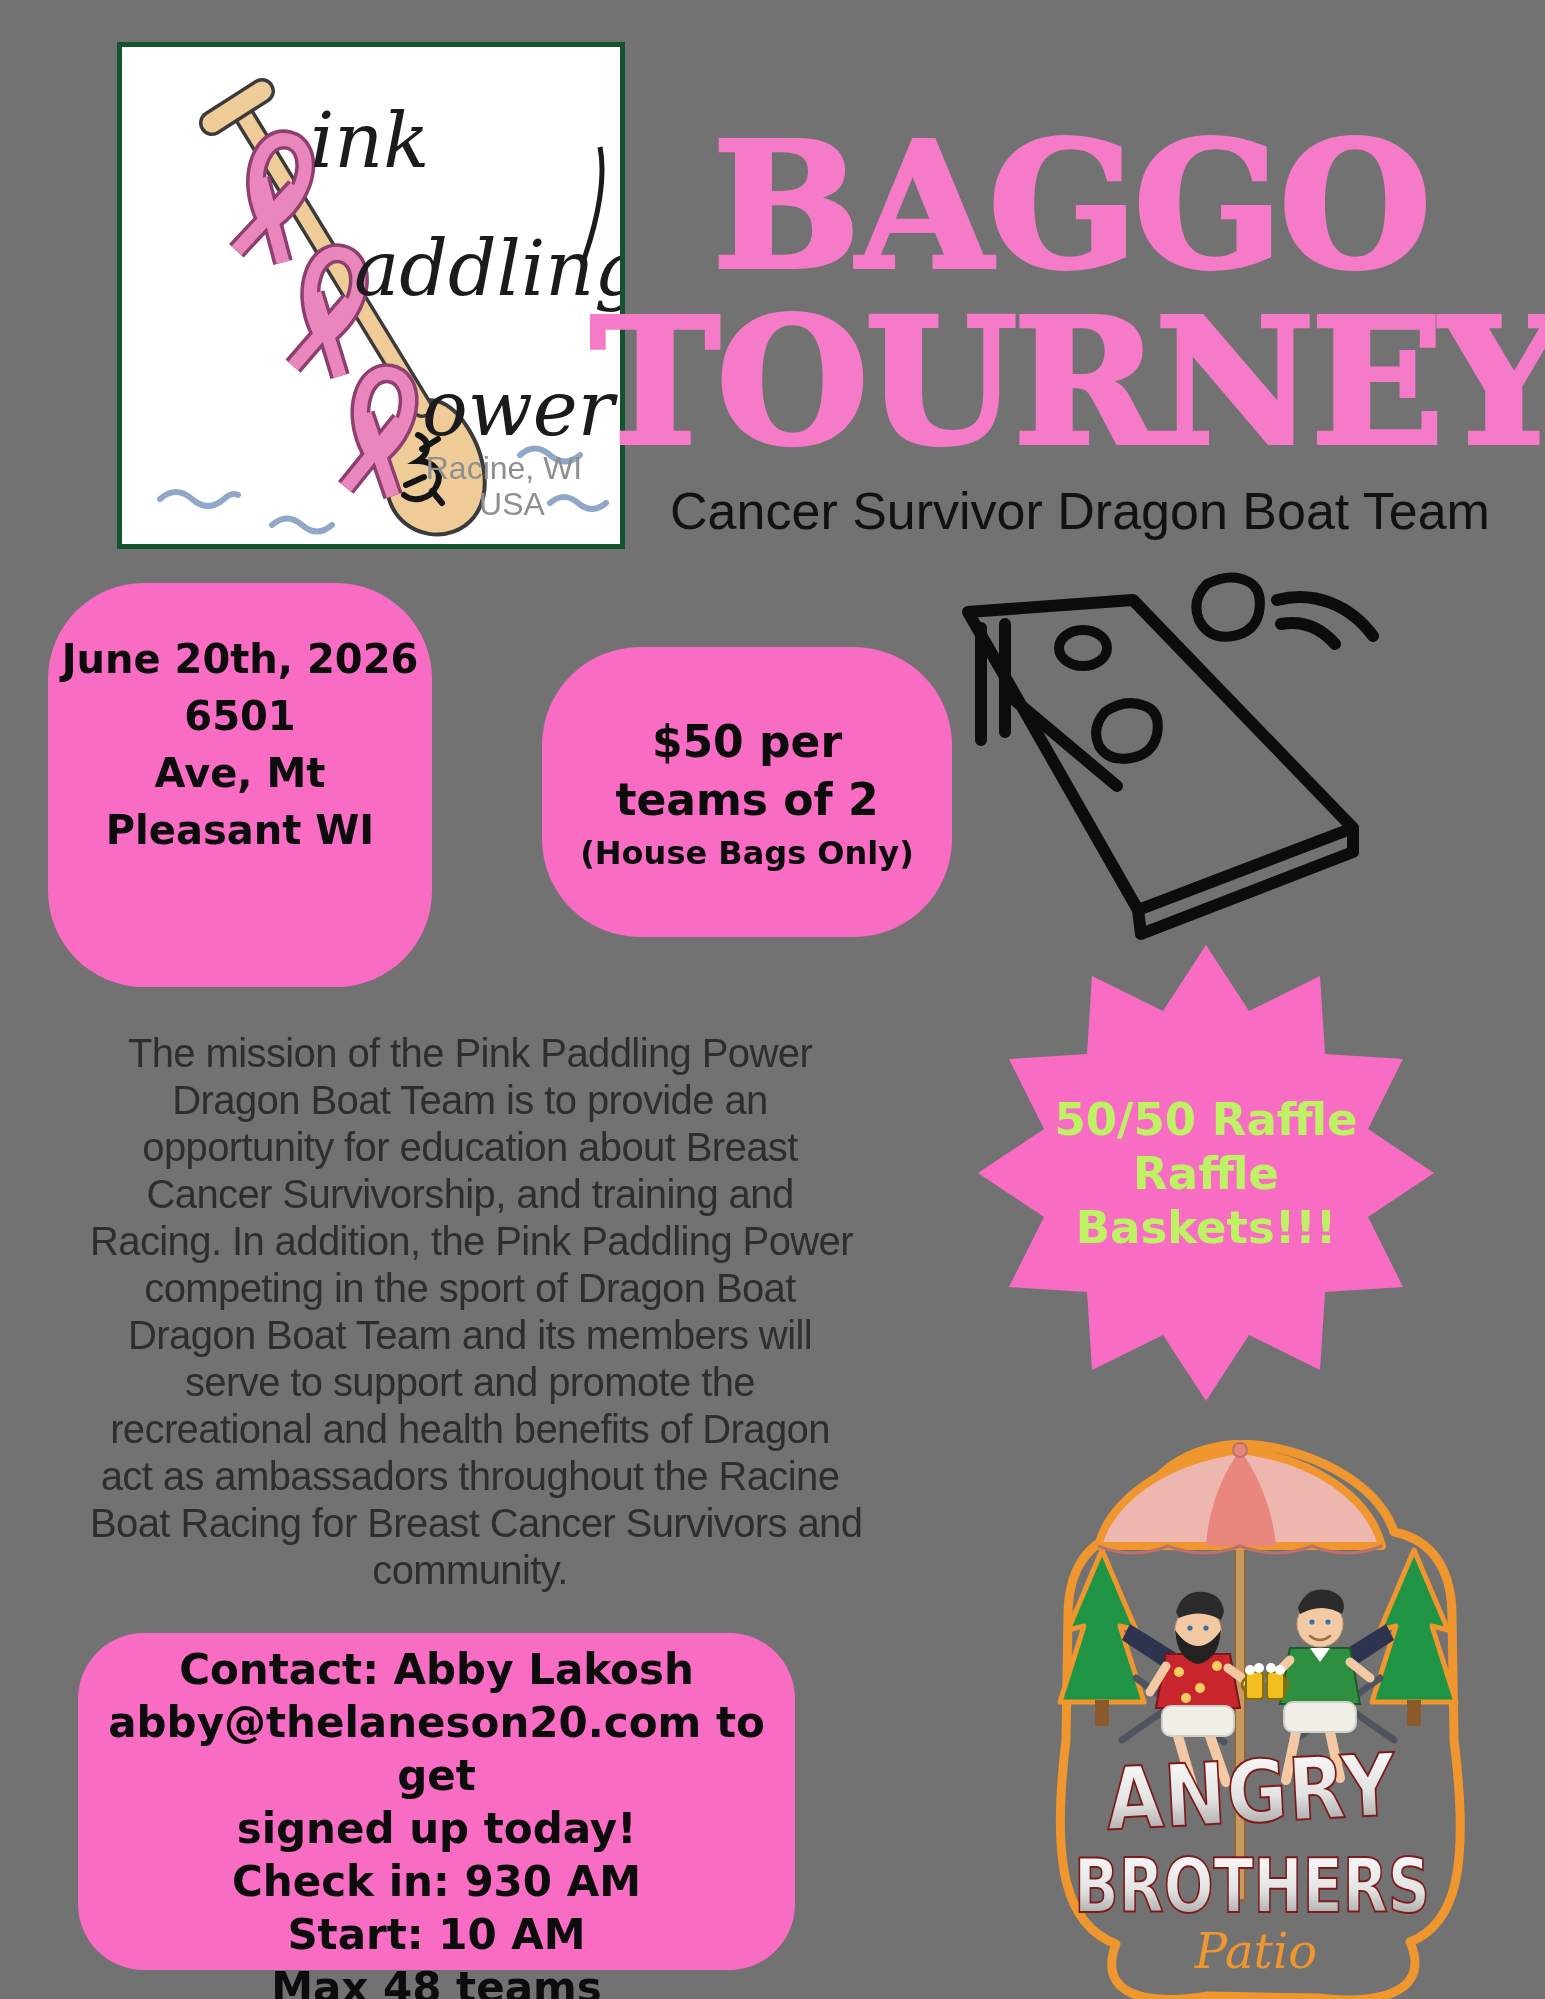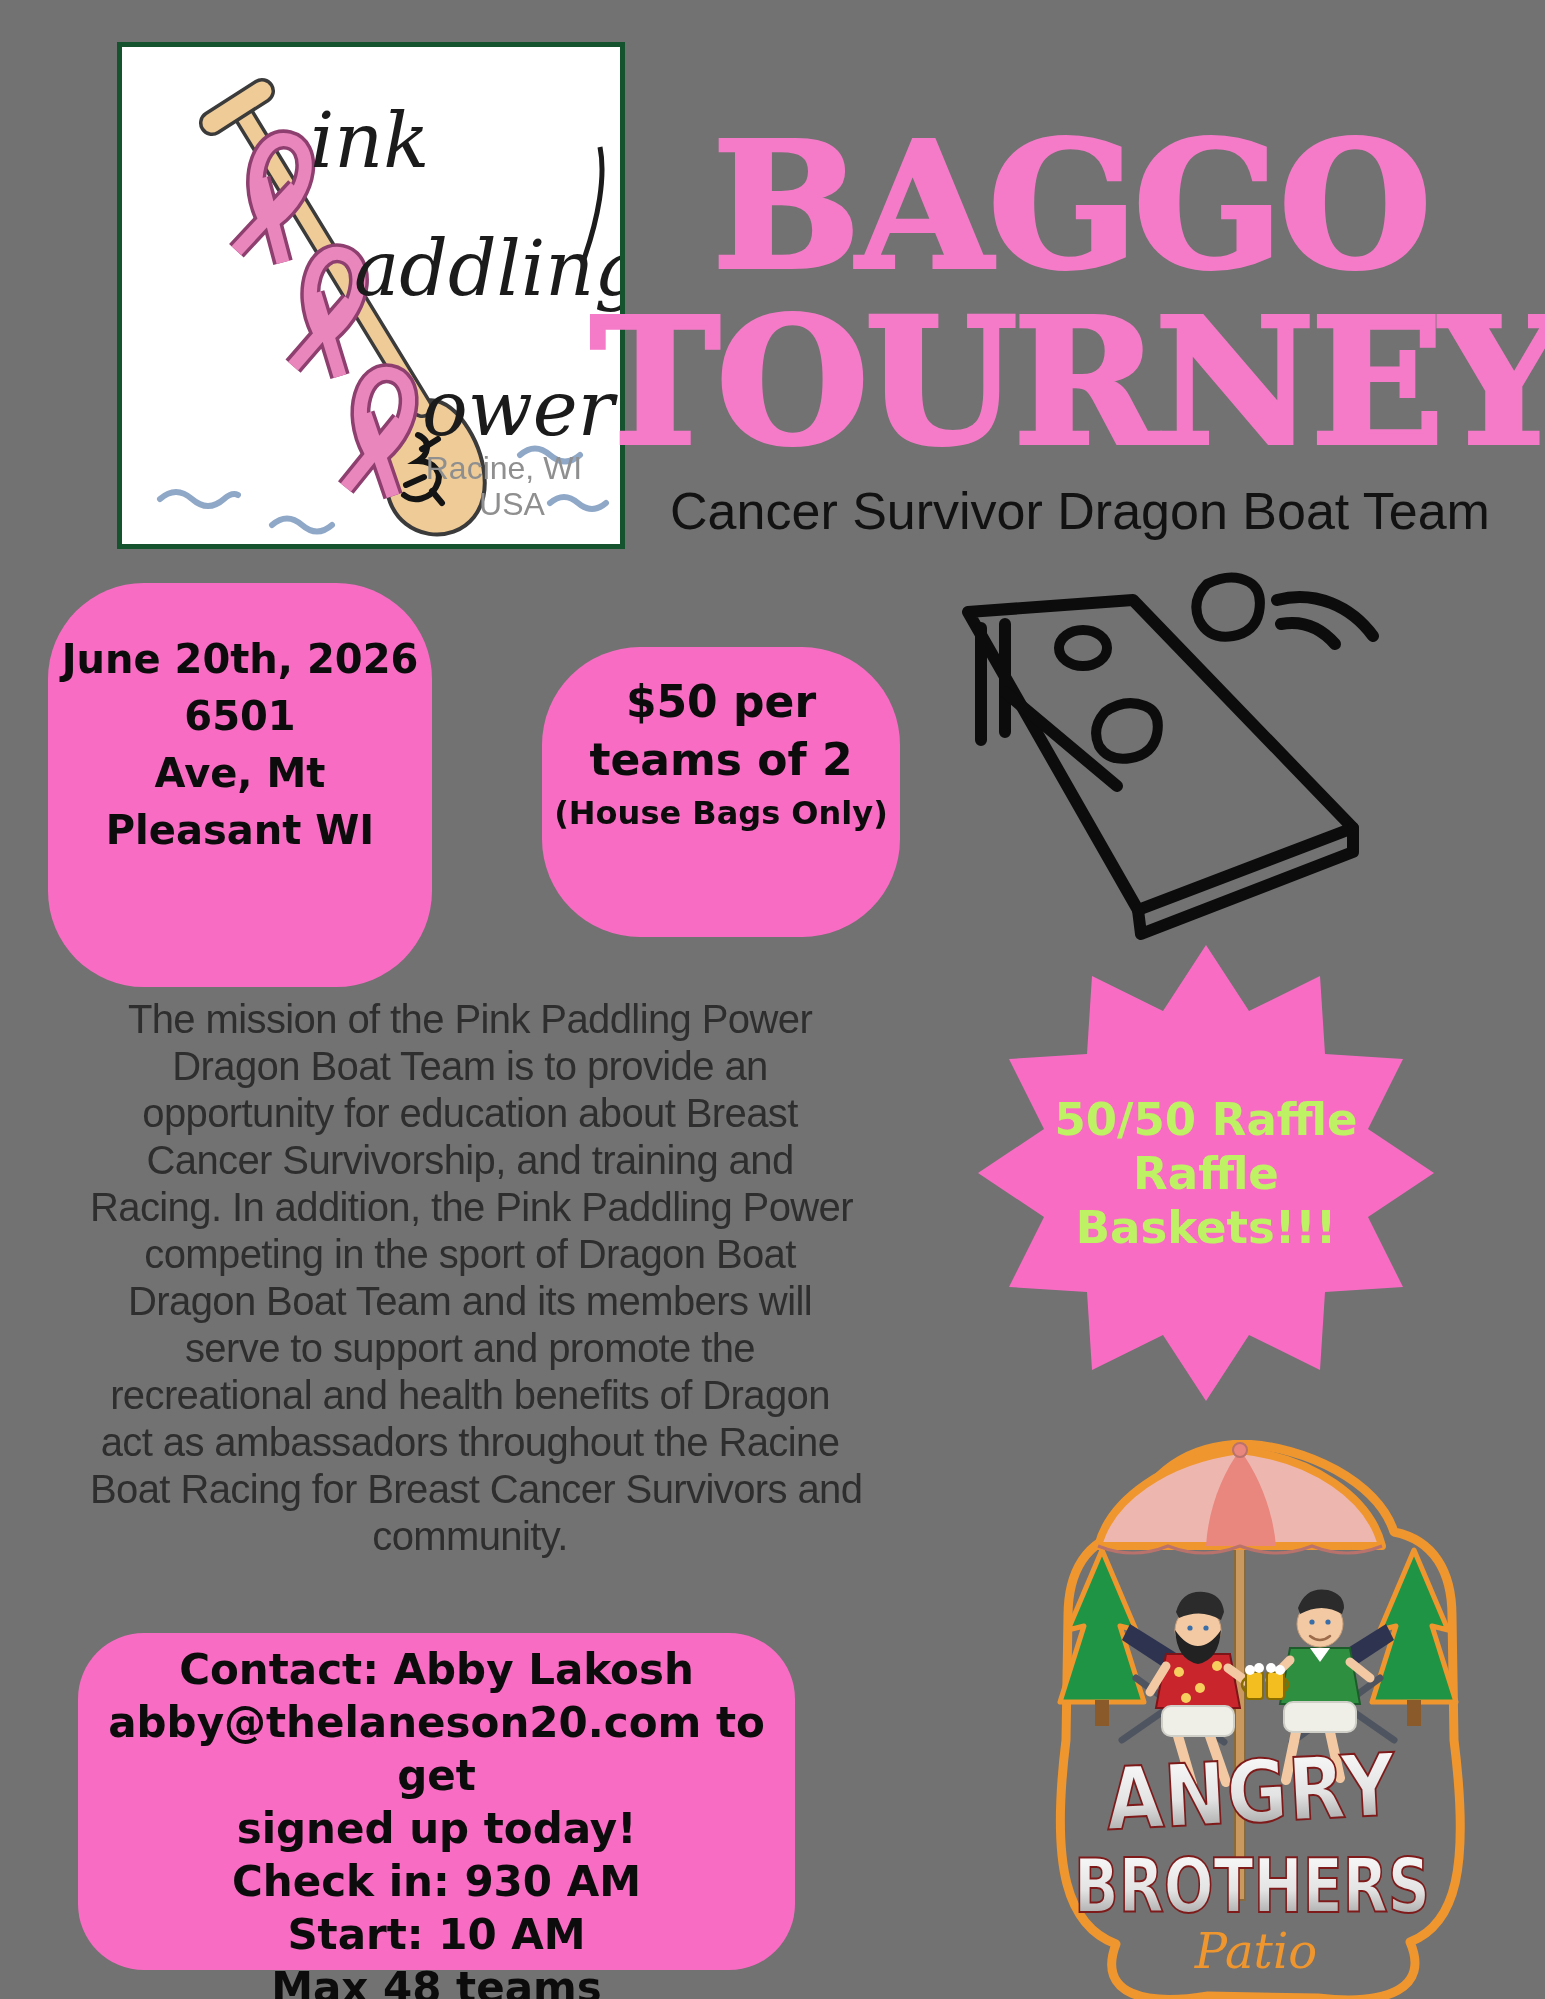--- a/index.html
+++ b/index.html
@@ -14,31 +14,31 @@
   .title-block{left:590px;top:118px;width:960px;text-align:center;color:#F57BC8;
     font-family:"DejaVu Serif",serif;font-weight:700;font-size:175px;line-height:176px;
     letter-spacing:-4px;-webkit-text-stroke:4px #F57BC8;}
   .subtitle{left:600px;top:483px;width:960px;text-align:center;color:#121212;
     font-size:52px;line-height:56px;font-family:"Liberation Sans",sans-serif;}
   
   .pinkbox{background:#F96CC4;color:#0c0c0c;font-weight:700;text-align:center;
     font-family:"DejaVu Sans",sans-serif;}
   .event-box{left:48px;top:583px;width:384px;height:404px;border-radius:96px;
     font-size:40px;line-height:57px;padding-top:48px;box-sizing:border-box;}
-  .price-box{left:542px;top:647px;width:358px;height:290px;border-radius:98px;
-    font-size:44px;line-height:58px;padding-top:26px;box-sizing:border-box;}
+  .price-box{left:542px;top:647px;width:410px;height:290px;border-radius:98px;
+    font-size:44px;line-height:58px;padding-top:66px;box-sizing:border-box;}
   .price-note{font-size:32px;line-height:48px;}
   .contact-box{left:78px;top:1633px;width:717px;height:337px;border-radius:66px;
     font-size:42px;line-height:53px;padding-top:10px;box-sizing:border-box;}
   
   .star-wrap{left:978px;top:945px;width:456px;height:456px;}
   .star-text{left:978px;top:1093px;width:456px;text-align:center;color:#bef264;
     font-weight:700;font-size:45px;line-height:54px;font-family:"DejaVu Sans",sans-serif;}
   
-  .mission{left:90px;top:996px;width:760px;text-align:center;color:#2e2e2e;
+  .mission{left:90px;top:1030px;width:760px;text-align:center;color:#2e2e2e;
     font-size:40px;line-height:47px;letter-spacing:-0.6px;}
   .mission div{white-space:nowrap;}
   
   .cornhole{left:945px;top:570px;width:520px;height:400px;}
   
   .sponsor{left:1038px;top:1440px;width:440px;height:560px;}
 </style>
 </head>
 <body>
 

